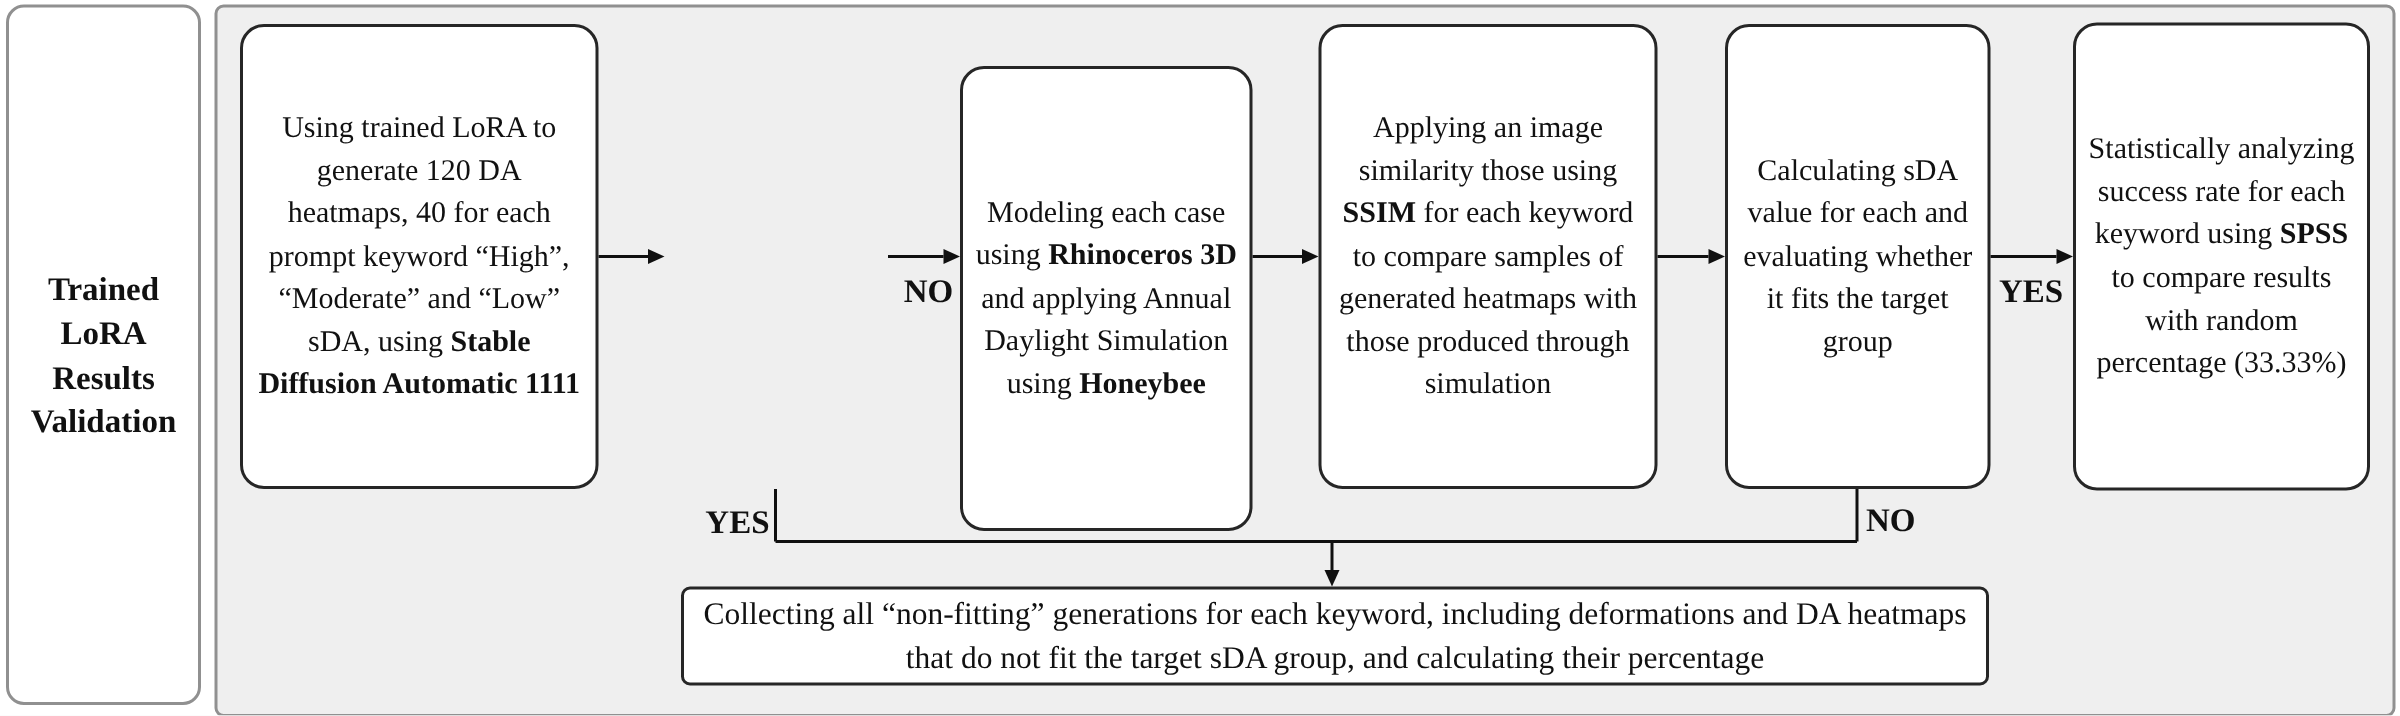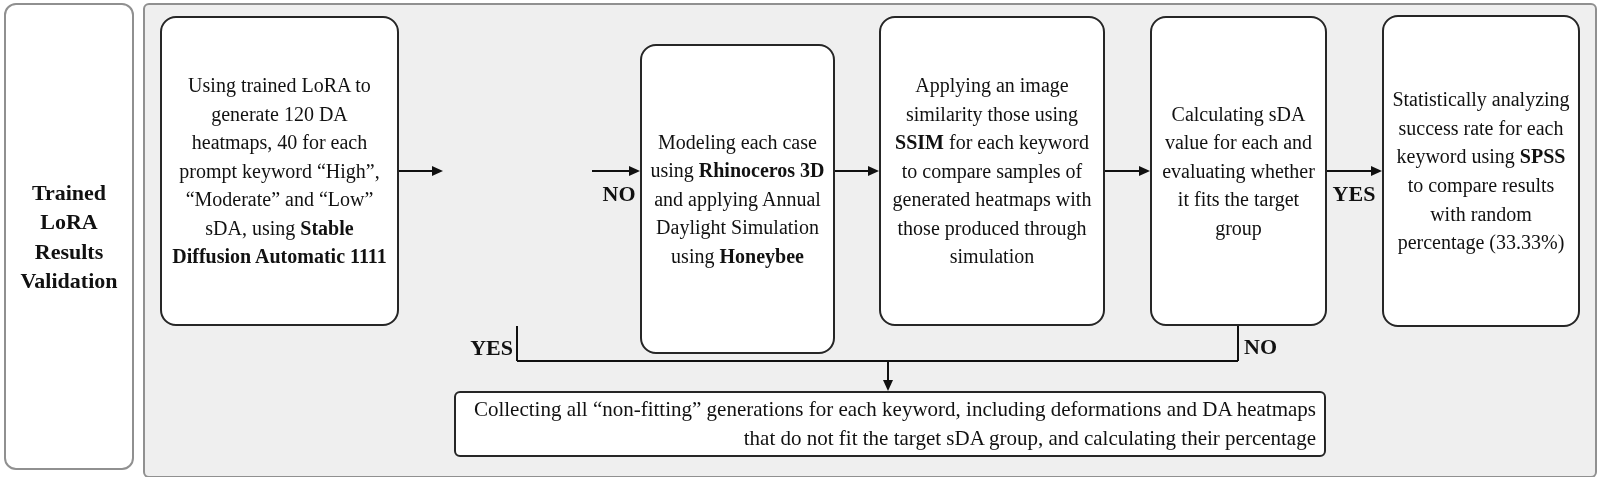--- a/index.html
+++ b/index.html
@@ -63,21 +63,21 @@
   .box-5{left:1005px;top:11px;width:177px;height:310px;text-align:center;}
   .box-6{left:1237px;top:10px;width:198px;height:312px;justify-content:center;}
   .collect-box{
     position:absolute;left:309px;top:386px;width:872px;height:66px;
     background:var(--box-bg);
     border:2px solid var(--box-border);
     border-radius:6px;
     display:flex;align-items:center;justify-content:center;
     text-align:center;
   }
-  .collect-box .box-text{font-size:21px;line-height:1.38;padding:6px 8px;text-align:right;}
+  .collect-box .box-text{font-size:21px;line-height:1.38;padding:6px 8px;}
   .edge-label{
     position:absolute;
     font-weight:bold;font-size:22px;line-height:1;
     white-space:nowrap;
   }
   .lbl-no-1{left:452px;top:178px;width:44px;text-align:center;}
   .lbl-yes-1{left:288px;top:332px;width:80px;text-align:right;}
   .lbl-no-2{left:1099px;top:331px;text-align:left;}
   .lbl-yes-2{left:1181px;top:178px;width:56px;text-align:center;}
 </style>

